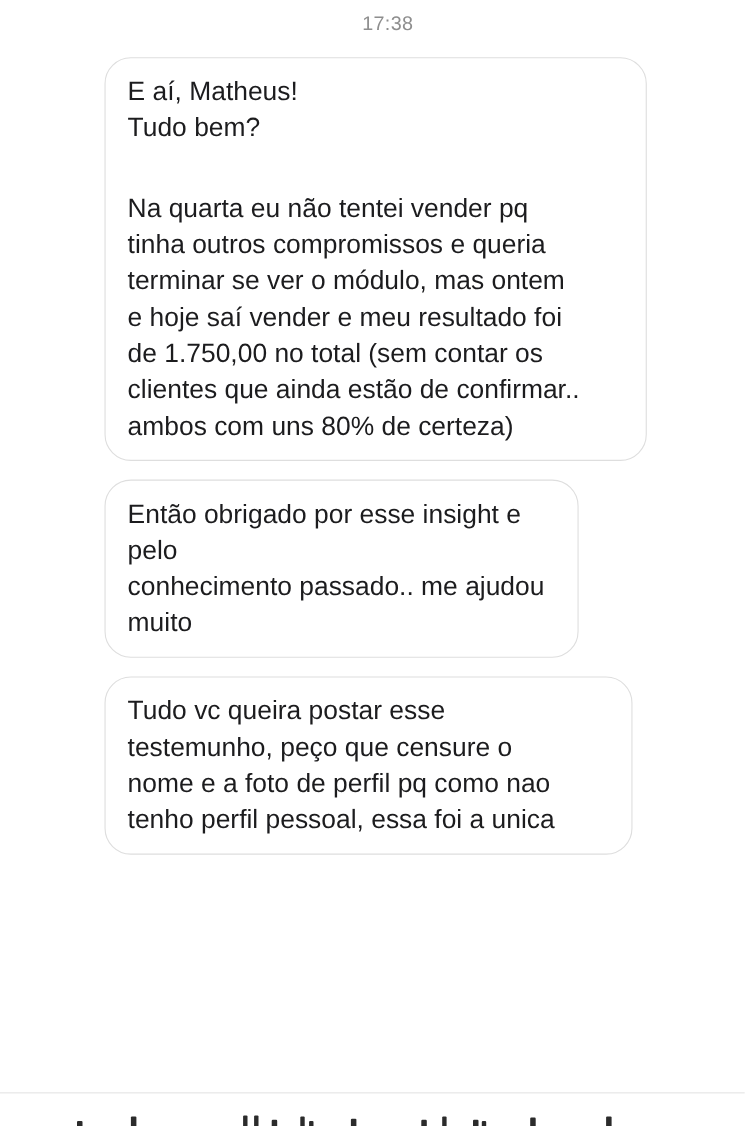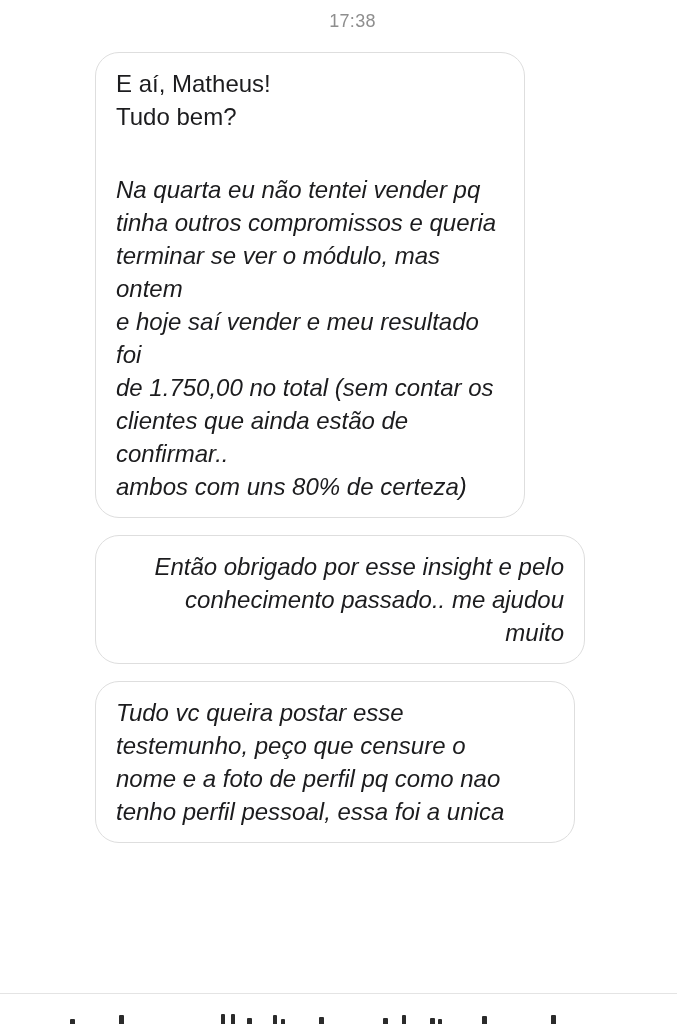--- a/index.html
+++ b/index.html
@@ -46,23 +46,23 @@
     padding:14px 20px;
     font-size:24px;
     line-height:33px;
     color:var(--text);
     margin-bottom:17px;
   }
   .bubble p{
     margin:0 0 40px 0;
     white-space:pre-line;
   }
-  .bubble p:last-child{margin-bottom:0;font-style:italic;}
-  .b0{width:430px;}
-  .b1{width:490px;text-align:right;}
+  .bubble p:last-child{margin-bottom:0;}
+  .b0{width:493px;}
+  .b1{width:431px;}
   .b2{width:480px;}
   .caption-strip{
     position:absolute;
     top:995px;left:0;
     width:677px;height:29px;
     background:var(--bg);
   }
   .glyph-mark{
     position:absolute;
     bottom:0;

